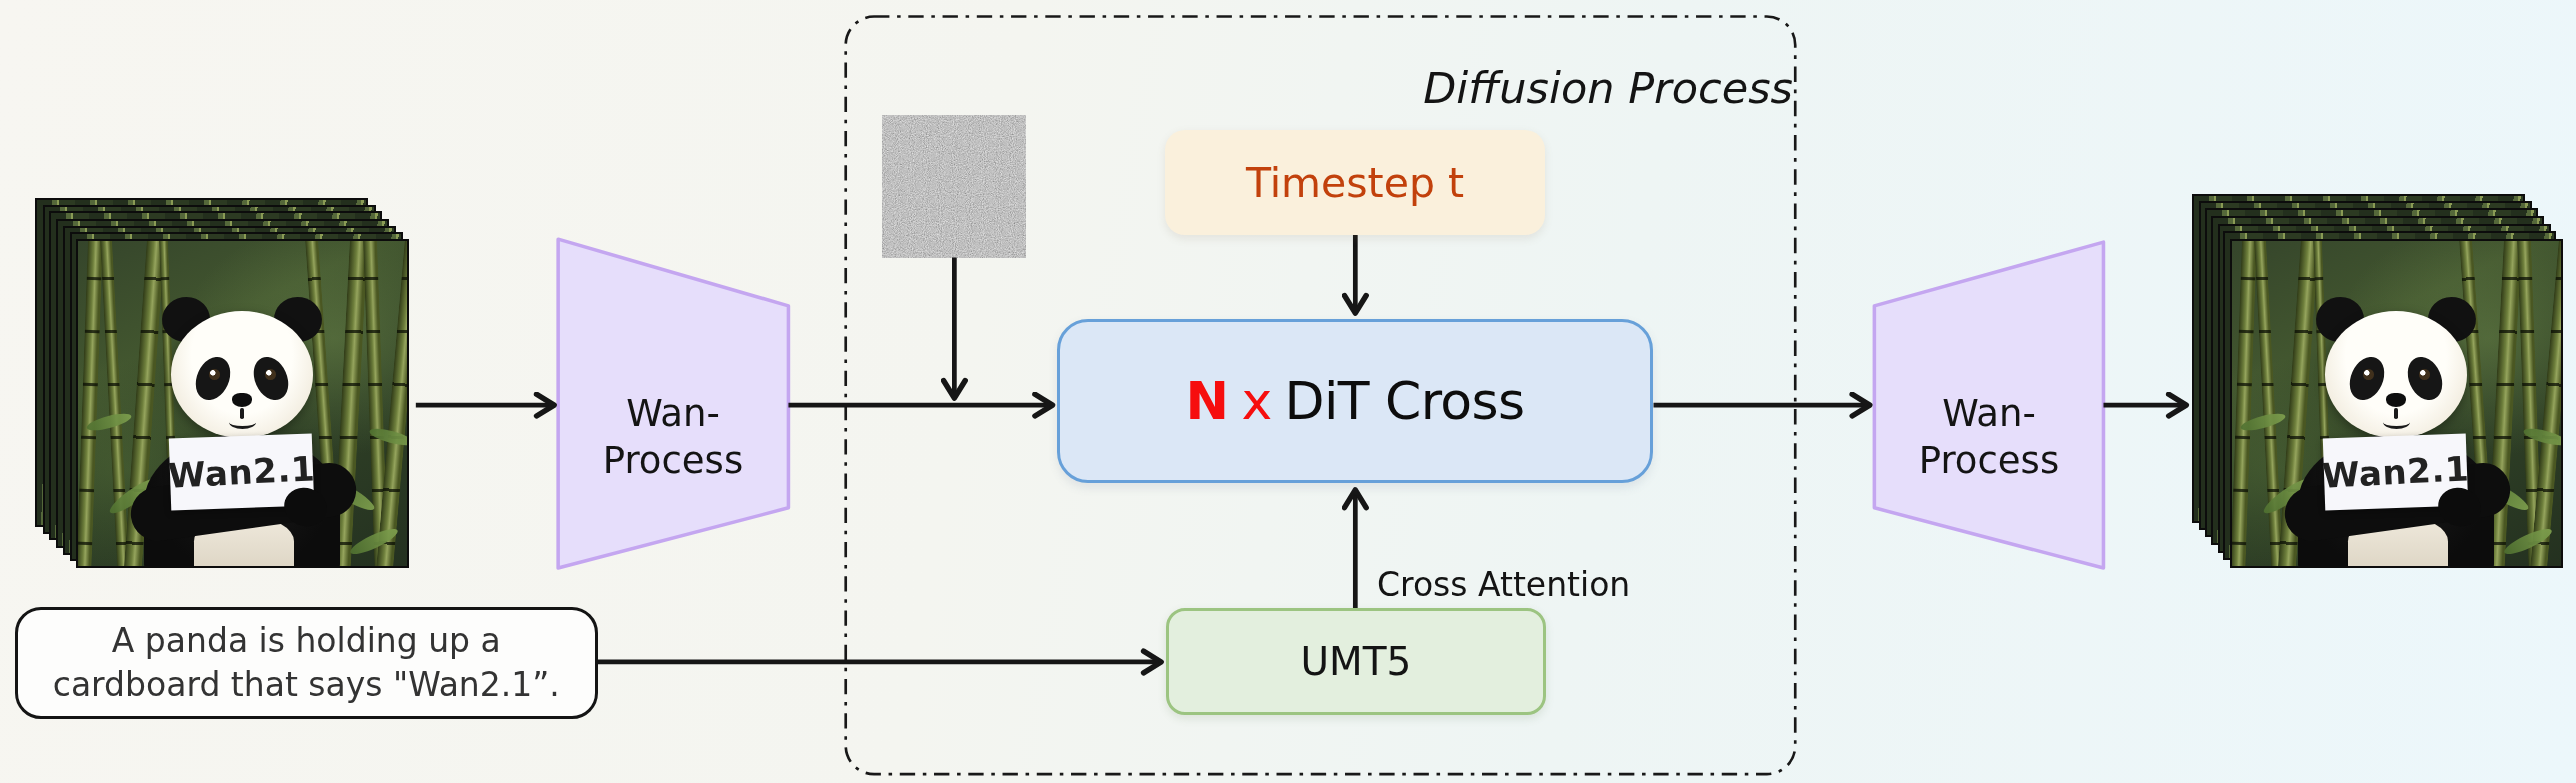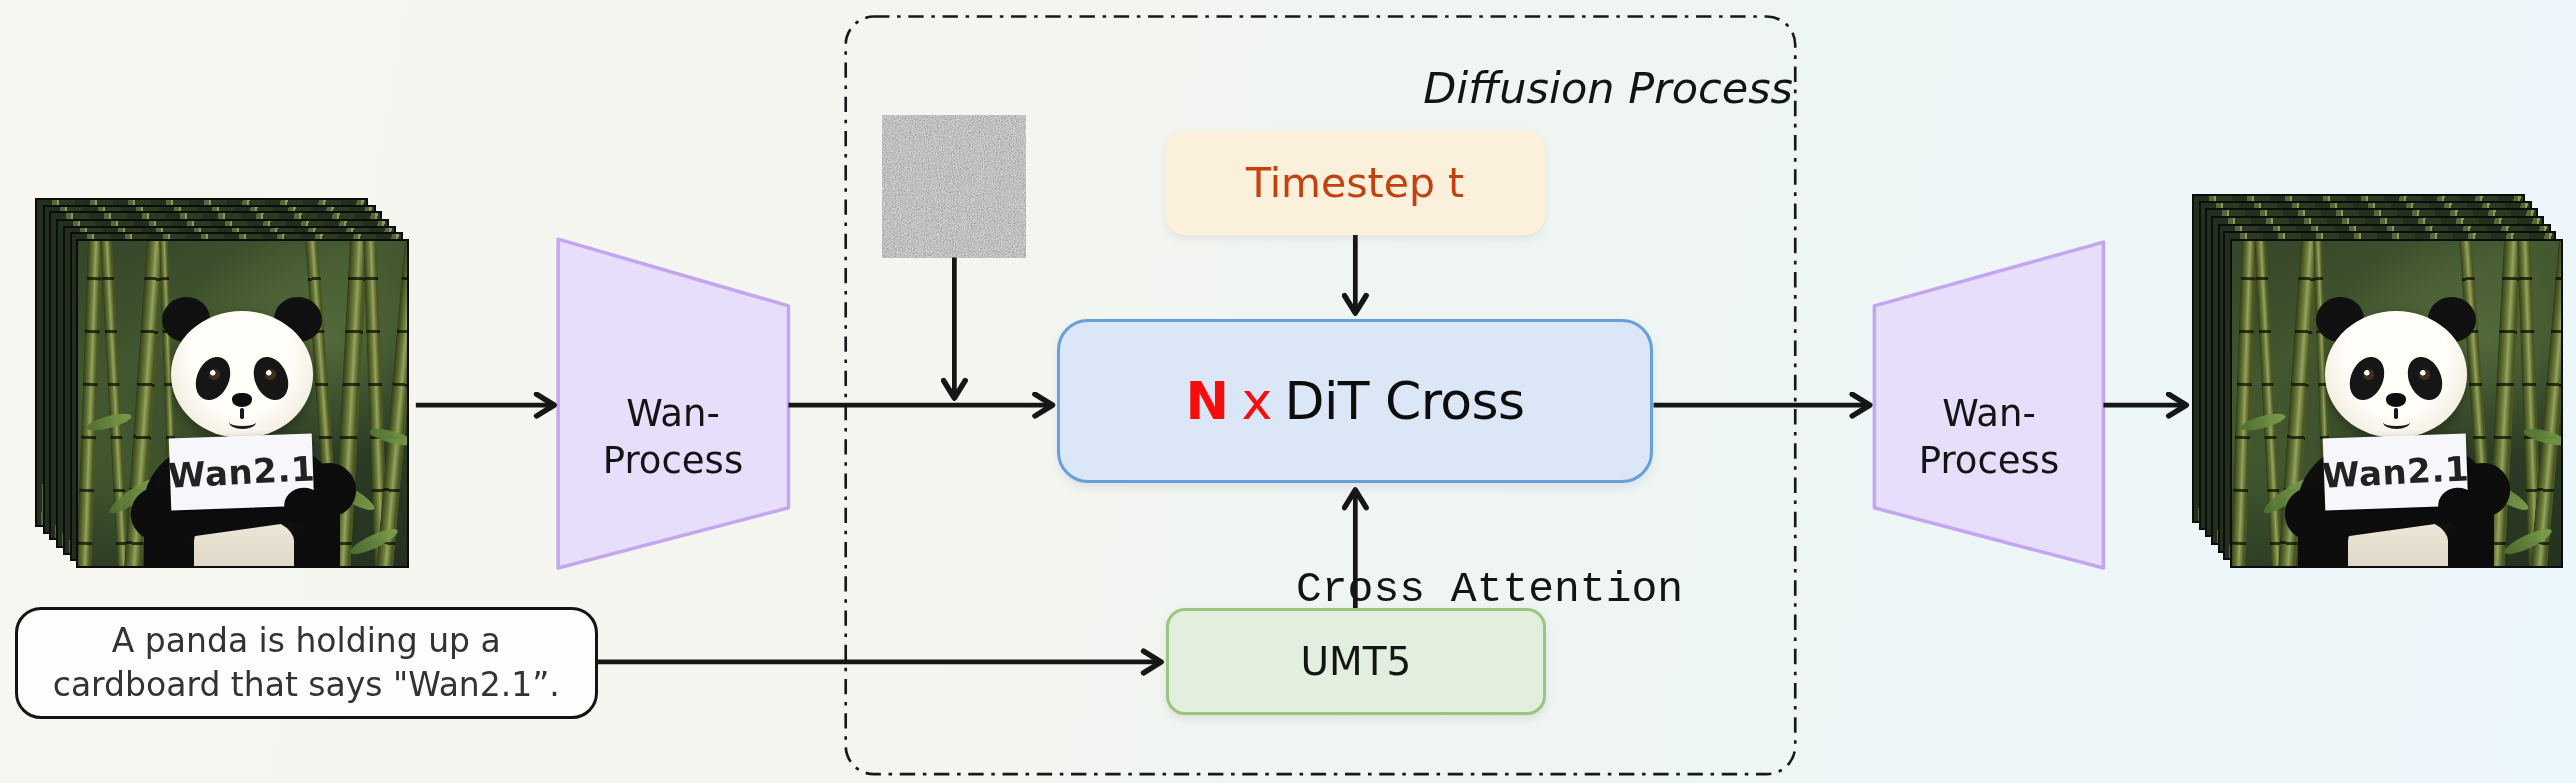--- a/index.html
+++ b/index.html
@@ -9,21 +9,21 @@
     background:linear-gradient(100deg,#f7f6f1 0%,#f4f5f0 38%,#eef5f4 62%,#ecf7fb 100%);
   }
   svg{position:absolute;left:0;top:0;}
 
   
   .lbl{position:absolute;color:#141414;white-space:nowrap;margin-top:36px;}
   .diff-label{left:1376px;top:27px;width:417px;text-align:right;font-size:43px;font-style:italic;letter-spacing:0;}
   .trap-label{width:230px;text-align:center;font-size:37px;line-height:1.28;}
   .enc-label{left:558px;top:354px;}
   .dec-label{left:1874px;top:354px;}
-  .cross-label{left:1296px;top:529px;font-size:43px;font-family:Liberation Mono, monospace;}
+  .cross-label{left:1377px;top:529px;font-size:33px;}
 
   
   .nodebox{position:absolute;display:flex;align-items:center;justify-content:center;box-sizing:border-box;}
   .timestep{left:1165px;top:130px;width:380px;height:105px;background:#faf0dc;border-radius:20px;
             font-size:41px;color:#c2410c;box-shadow:0 3.5px 8.3px rgba(120,110,80,.12);text-align:right;}
   .dit{left:1057px;top:319px;width:596px;height:164px;background:#dbe7f6;border:3.5px solid #67a0d9;
        border-radius:31px;font-size:52px;color:#0d0d0d;letter-spacing:-0.6px;box-shadow:0 4.7px 9.4px rgba(90,110,140,.12);}
   .dit .n{font-weight:800;margin-right:13px;}
   .dit .x{margin-right:13px;}
   .umt5{left:1166px;top:608px;width:380px;height:107px;background:#e3efde;border:3px solid #9cc481;

